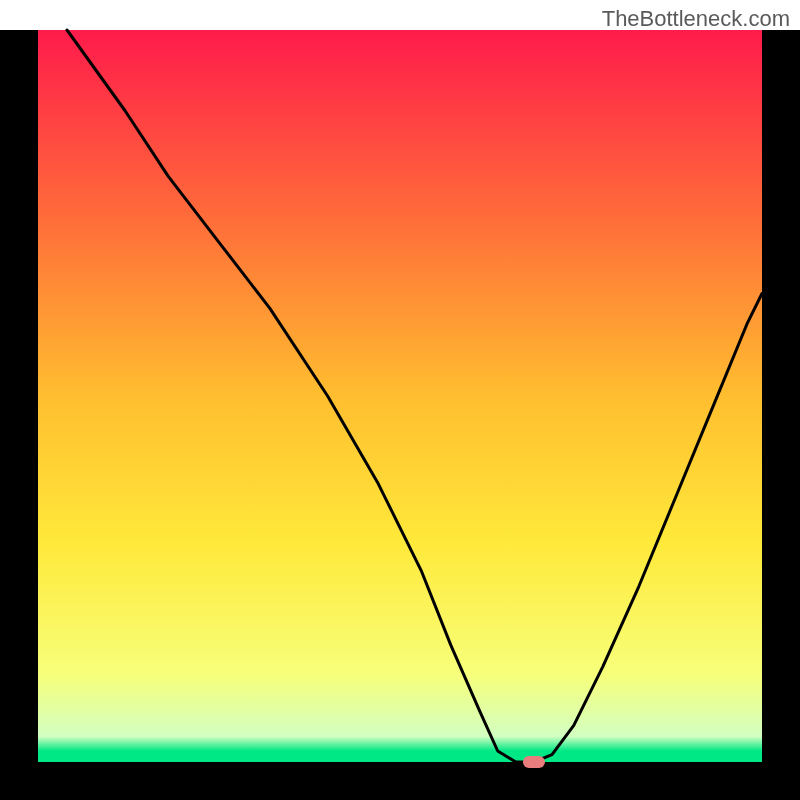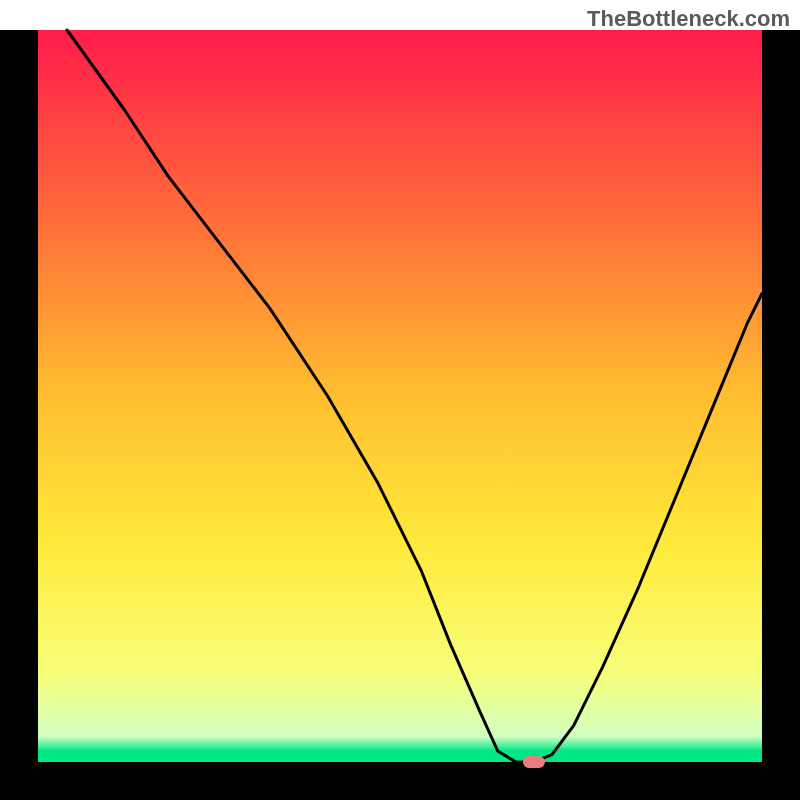--- a/index.html
+++ b/index.html
@@ -14,21 +14,21 @@
     height: 800px;
   }
   svg {
     display: block;
   }
   .watermark {
     position: absolute;
     top: 6px;
     right: 10px;
     font-size: 22px;
-    font-weight: 700;
+    font-weight: 400;
     color: #5a5a5a;
     font-family: Arial, Helvetica, sans-serif;
   }
 </style>
 </head>
 <body>
 
 <div class="chart-wrap">
 
   <div class="watermark">TheBottleneck.com</div>

